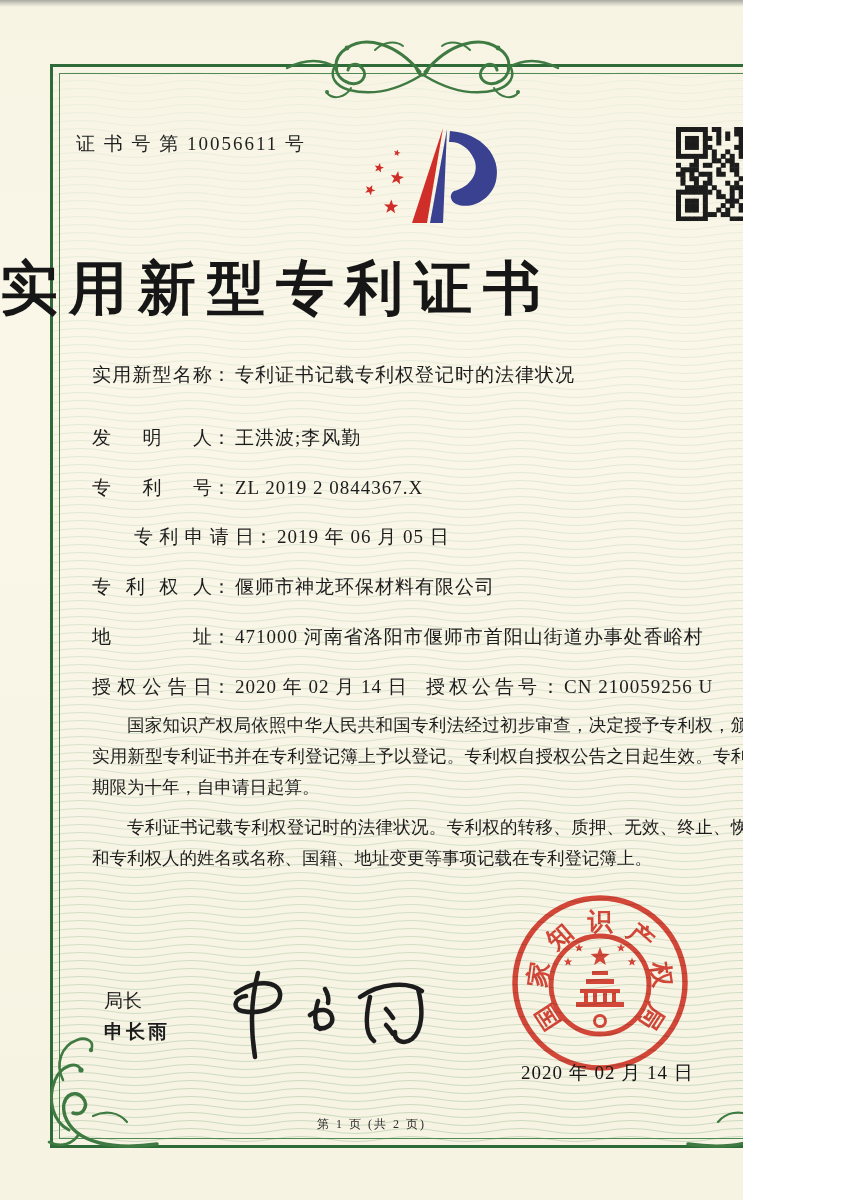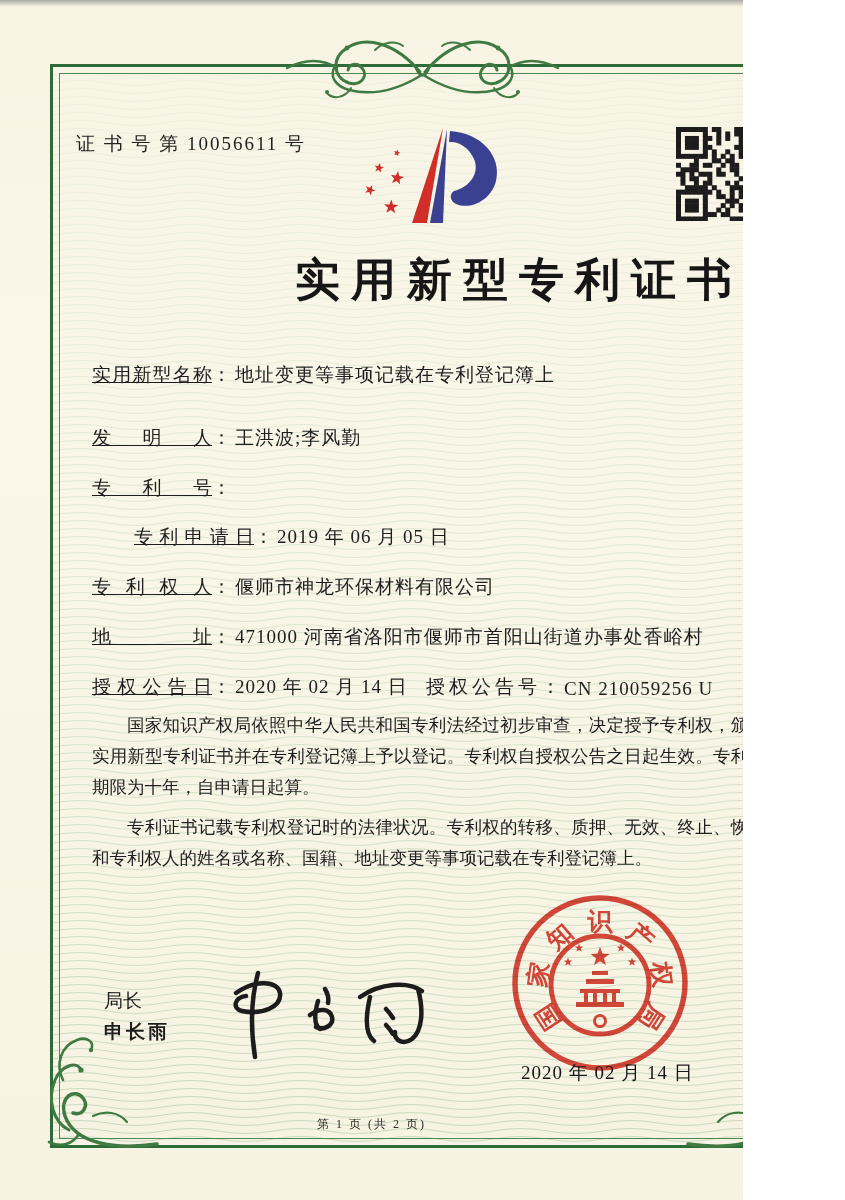--- a/index.html
+++ b/index.html
@@ -17,31 +17,31 @@
   .frame-outer{position:absolute;left:50px;top:64px;width:740px;height:1078px;
     border:3px solid #2e6b38;}
   .frame-inner{position:absolute;left:59px;top:73px;width:726px;height:1064px;
     border:1px solid #4f8a52;}
   #waves{position:absolute;left:53px;top:67px;pointer-events:none;}
   .ornament{position:absolute;pointer-events:none;}
   
   .cert-number{position:absolute;left:76px;top:131px;font-size:19px;letter-spacing:2px;color:#1f1f1f;}
   .logo{position:absolute;left:330px;top:115px;}
   .qr{position:absolute;left:676px;top:127px;}
-  .title{position:absolute;left:0;top:250px;width:100%;margin:0;text-align:right;
-    font-size:45px;font-weight:700;letter-spacing:11px;color:#161616;}
+  .title{position:absolute;left:0;top:250px;width:100%;margin:0;text-align:left;
+    font-size:58px;font-weight:700;letter-spacing:11px;color:#161616;}
   
   .field-row{position:absolute;left:92px;display:flex;align-items:baseline;
     font-size:19px;white-space:nowrap;color:#1d1d1d;}
-  .flabel{display:inline-block;width:120px;text-align:justify;text-align-last:justify;text-decoration:underline;}
+  .flabel{display:inline-block;width:120px;text-align:justify;text-align-last:justify;}
   .fcolon{display:inline-block;margin-right:4px;}
   .fvalue{letter-spacing:1px;}
   .row1{top:362px;} .row2{top:425px;} .row3{top:475px;} .row4{top:524px;margin-left:42px;}
   .row5{top:574px;} .row6{top:624px;} .row7{top:674px;}
-  .grant-no{position:absolute;left:426px;top:674px;display:flex;align-items:flex-end;
+  .grant-no{position:absolute;left:426px;top:674px;display:flex;align-items:center;
     font-size:19px;white-space:nowrap;color:#1d1d1d;}
   .grant-no .glabel{letter-spacing:4px;}
   
   .paras{position:absolute;left:92px;top:710px;width:674px;}
   .paras p{margin:0;font-size:17.5px;line-height:31px;text-indent:2em;
     text-align:justify;color:#1d1d1d;}
   .paras p + p{margin-top:9px;}
   
   .signer{position:absolute;left:104px;top:988px;font-size:19px;color:#1d1d1d;}
   .signer .line2{margin-top:5px;letter-spacing:3px;font-weight:bold;}
@@ -481,30 +481,31 @@
       <rect x="76.10" y="89.52" width="5" height="5" fill="#1c1c1c"></rect>
       <rect x="85.05" y="89.52" width="5" height="5" fill="#1c1c1c"></rect>
       <rect x="89.52" y="89.52" width="5" height="5" fill="#1c1c1c"></rect>
     </svg>
 
   <h1 class="title">实用新型专利证书</h1>
 
   <div class="field-row row1">
     <span class="flabel">实用新型名称</span>
       <span class="fcolon">：</span>
-      <span class="fvalue">地址变更等事项记载在专利登记簿上</span>
+      <span class="fvalue">专利证书记载专利权登记时的法律状况</span>
   </div>
   <div class="field-row row2">
     <span class="flabel">发明人</span>
       <span class="fcolon">：</span>
       <span class="fvalue">王洪波;李风勤</span>
   </div>
   <div class="field-row row3">
     <span class="flabel">专利号</span>
       <span class="fcolon">：</span>
+      <span class="fvalue">ZL 2019 2 0844367.X</span>
   </div>
   <div class="field-row row4">
     <span class="flabel">专利申请日</span>
       <span class="fcolon">：</span>
       <span class="fvalue">2019 年 06 月 05 日</span>
   </div>
   <div class="field-row row5">
     <span class="flabel">专利权人</span>
       <span class="fcolon">：</span>
       <span class="fvalue">偃师市神龙环保材料有限公司</span>

